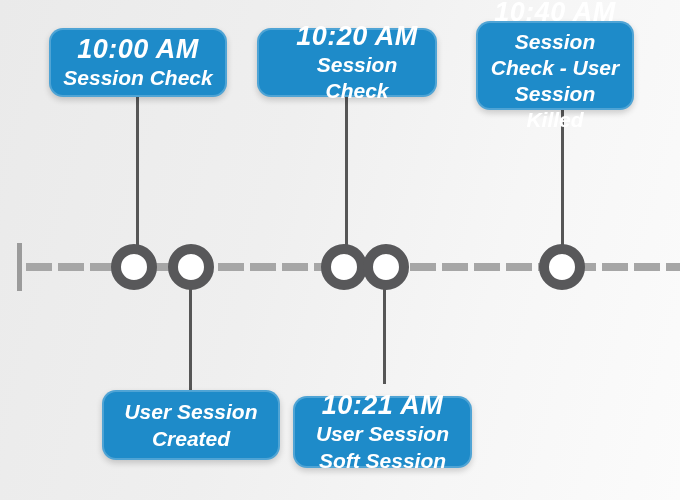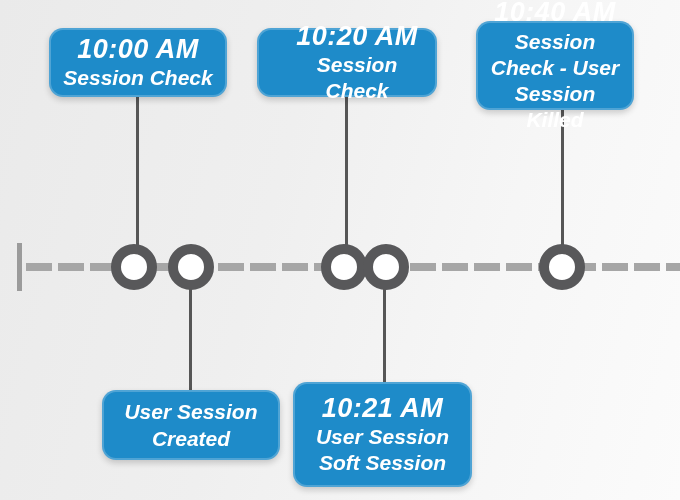--- a/index.html
+++ b/index.html
@@ -50,21 +50,21 @@
   }
   .card .time{
     font-size:27px;font-weight:bold;line-height:1.12;letter-spacing:0.5px;
   }
   .card .label{
     font-size:21px;font-weight:bold;line-height:1.25;padding:1px 8px 0 8px;
   }
   .c1{left:49px; top:28px; width:178px;height:69px;}
   .c2{left:102px;top:390px;width:178px;height:70px;}
   .c3{left:257px;top:28px; width:180px;height:69px;padding-left:20px;}
-  .c4{left:293px;top:382px;width:179px;height:105px;}
+  .c4{left:293px;top:396px;width:179px;height:72px;}
   .c5{left:476px;top:21px; width:158px;height:89px;}
 </style>
 </head>
 <body>
 
 <div class="stage">
 
   <div class="tick"></div>
   <div class="dashes"></div>
 

